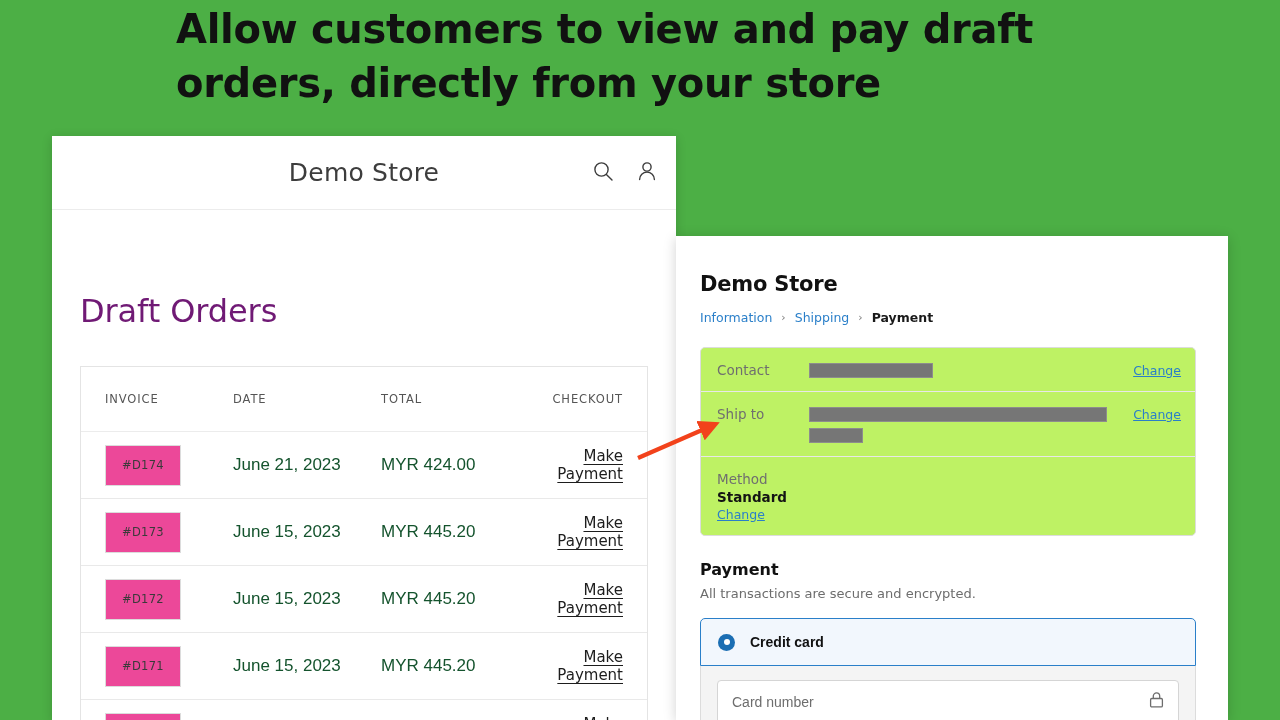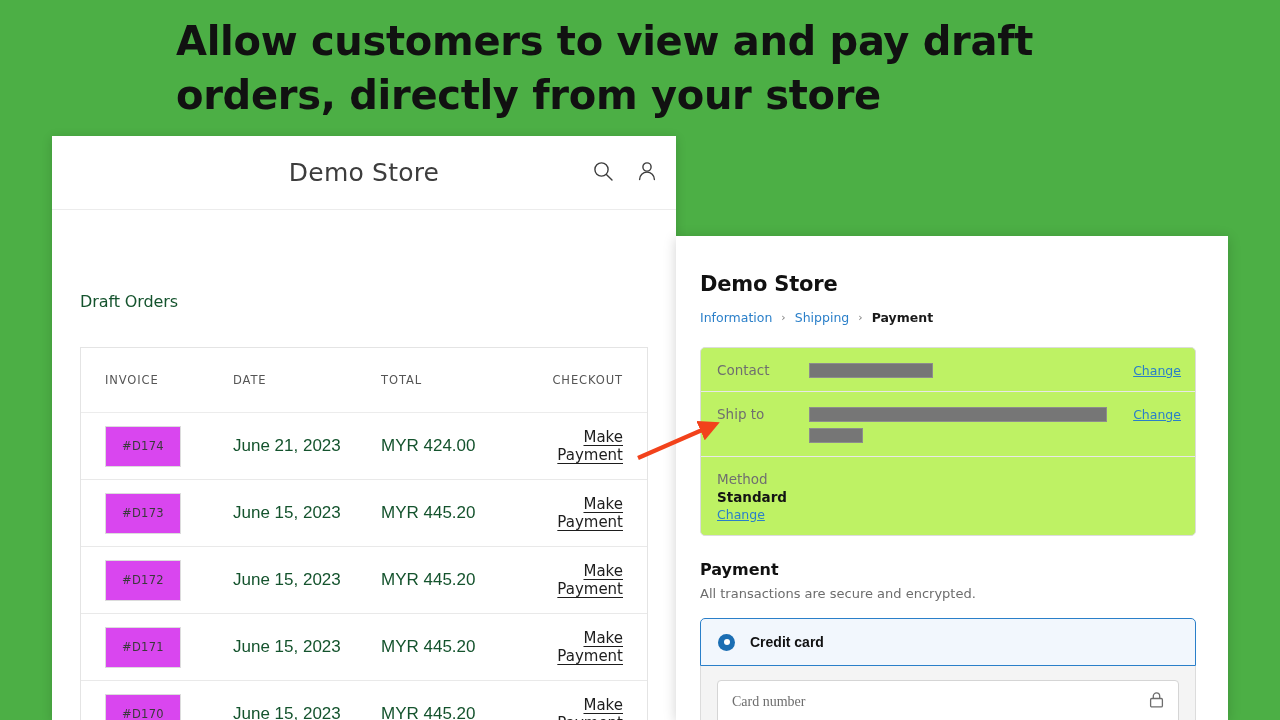--- a/index.html
+++ b/index.html
@@ -13,21 +13,21 @@
   body {
     font-family: "Liberation Sans", sans-serif;
     background: #4CAF45;
     position: relative;
   }
 
   
   .headline {
     position: absolute;
     left: 176px;
-    top: 14px;
+    top: 2px;
     width: 960px;
     font-family: "DejaVu Sans", sans-serif;
     font-weight: bold;
     font-size: 40px;
     line-height: 1.35;
     color: #111111;
     letter-spacing: -0.3px;
   }
 
   
@@ -65,22 +65,22 @@
     top: 50%;
     transform: translateY(-50%);
     display: flex;
     align-items: center;
     gap: 22px;
   }
   .store-header-icons .ico { display: block; color: #3d3d3d; cursor: pointer; }
 
   .page-title {
     font-family: "DejaVu Sans", sans-serif;
-    font-size: 16px;
-    color: #14532d;
+    font-size: 32px;
+    color: #701a75;
     font-weight: 400;
     margin: 82px 0 0 28px;
     letter-spacing: -0.1px;
   }
 
   .orders-table {
     margin: 36px 28px 0 28px;
     border: 1px solid #e4e4e4;
     border-bottom: none;
   }
@@ -115,21 +115,21 @@
   .orders-head .c-action { text-align: right; }
 
   .invoice-badge {
     display: inline-flex;
     align-items: center;
     justify-content: center;
     min-width: 67px;
     height: 41px;
     padding: 0 16px;
     border: 1px solid #dcdcdc;
-    background: #d946ef;
+    background: #ec4899;
     font-family: "DejaVu Sans", sans-serif;
     font-size: 11.5px;
     color: #3a3a3a;
     letter-spacing: 0.3px;
   }
 
   .order-date, .order-total {
     font-family: Liberation Sans, sans-serif;
     font-size: 17px;
     color: #14532d;
@@ -285,21 +285,21 @@
     height: 44px;
     background: #ffffff;
     border: 1px solid #d5d5d5;
     border-radius: 4px;
     display: flex;
     align-items: center;
     padding: 0 14px;
     margin-bottom: 12px;
   }
   .field-placeholder {
-    font-family: Liberation Serif, serif;
+    font-family: Liberation Sans, sans-serif;
     font-size: 14px;
     color: #6d6d6d;
   }
   .field .lock-icon {
     position: absolute;
     right: 14px;
     top: 50%;
     transform: translateY(-50%);
     color: #6d6d6d;
   }

